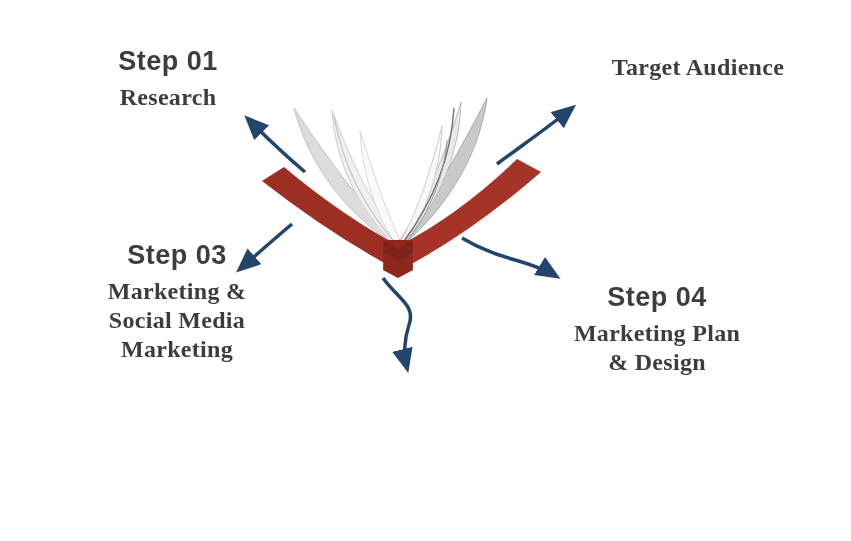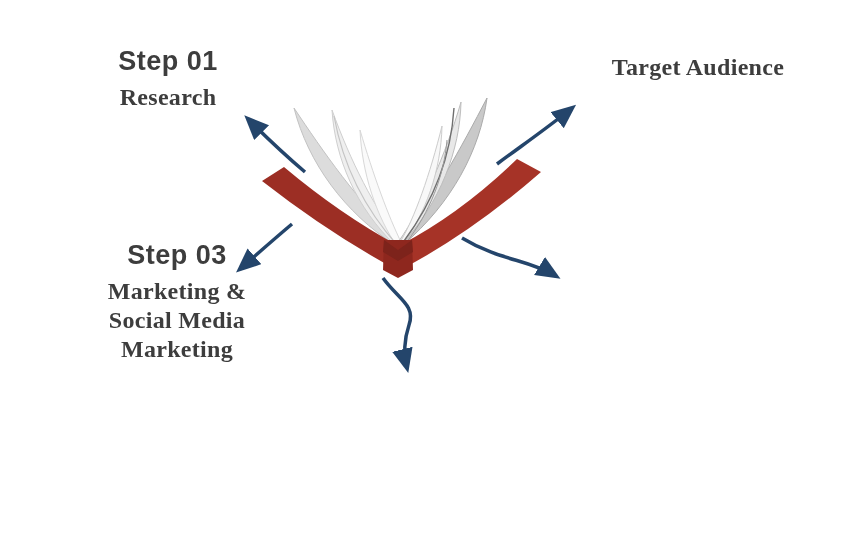--- a/index.html
+++ b/index.html
@@ -92,15 +92,20 @@
     <div class="step-line">Target Audience</div>
   </div>
 
   <div class="step" style="left:133px; top:240px;margin-left:44px;">
     <div class="step-title">Step 03</div>
     <div class="step-line">Marketing &amp;</div>
     <div class="step-line">Social Media</div>
     <div class="step-line">Marketing</div>
   </div>
 
+  <div class="step" style="left:657px; top:282px;">
+    <div class="step-title">Step 04</div>
+    <div class="step-line">Marketing Plan</div>
+    <div class="step-line">&amp; Design</div>
+  </div>
 
 
 </div>
 
 </body></html>

